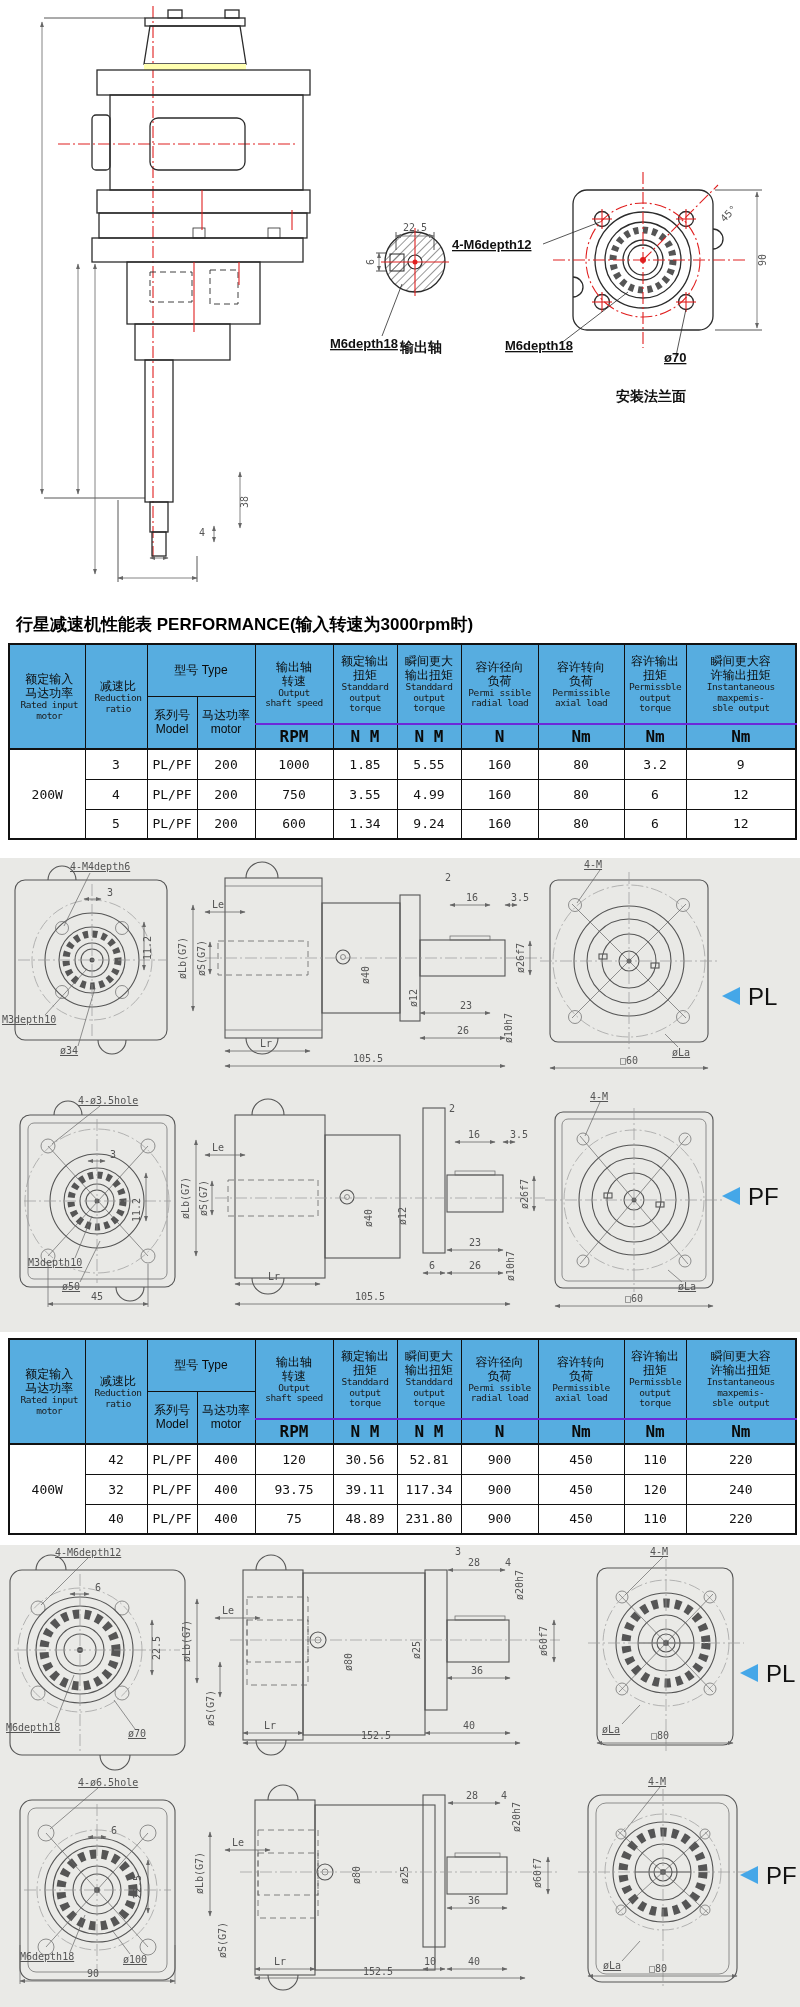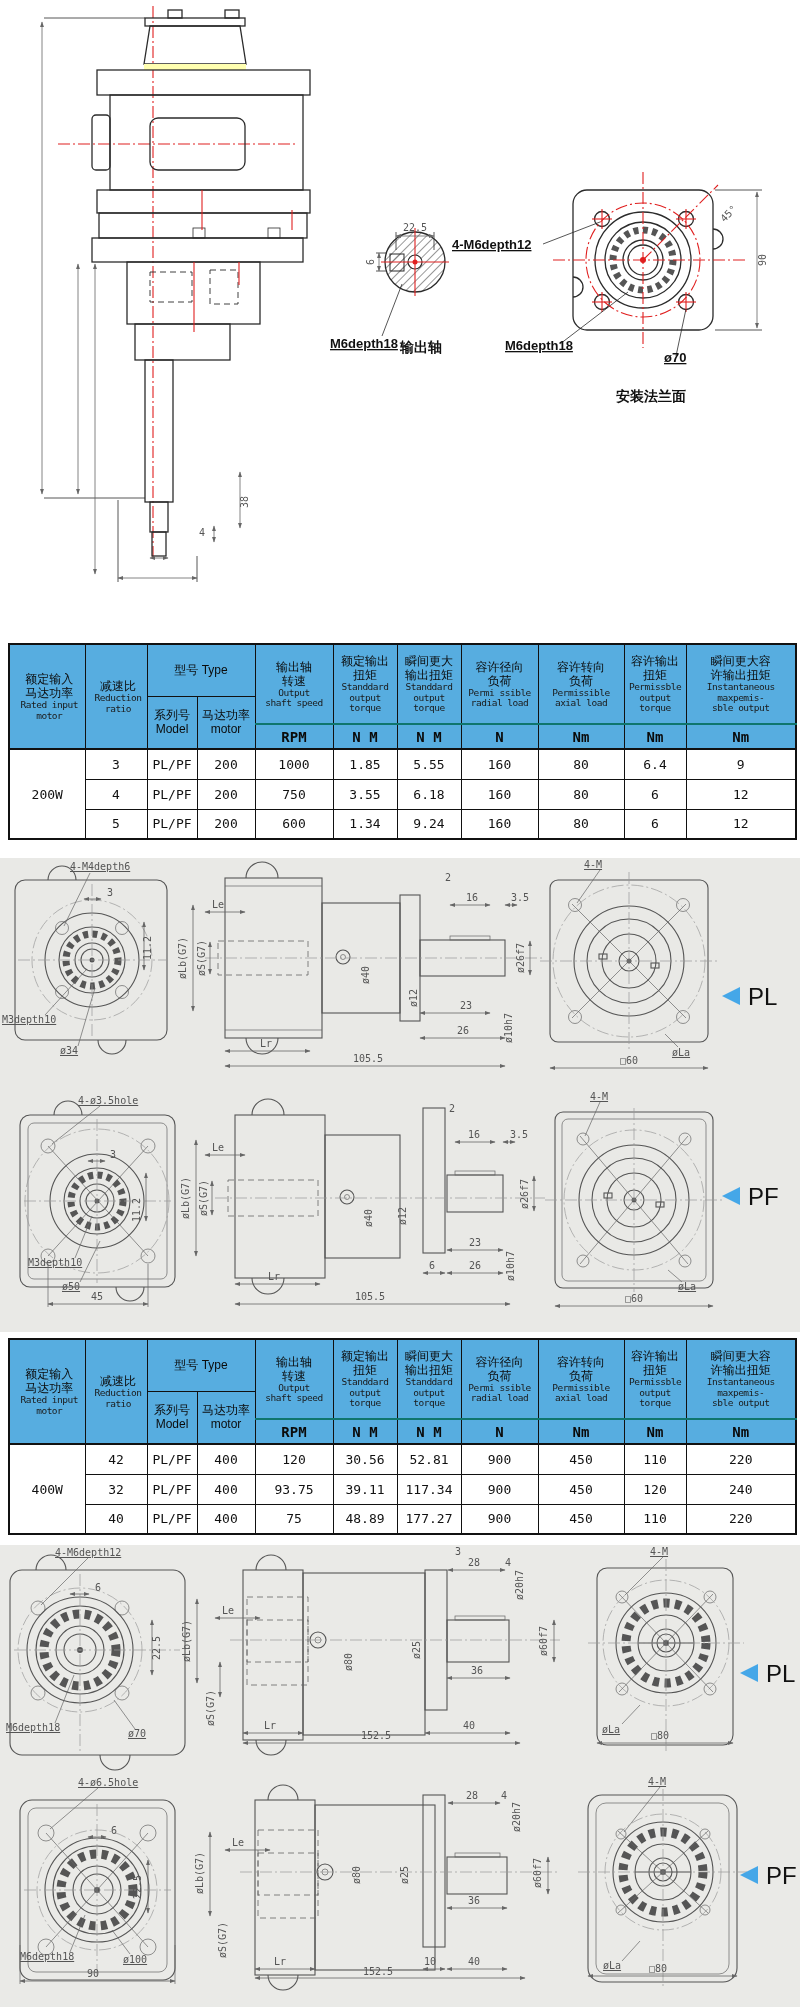--- a/index.html
+++ b/index.html
@@ -13,22 +13,22 @@
              border:2px solid #111;}
   table.spec th,table.spec td{border:1px solid #111;text-align:center;vertical-align:middle;
              padding:0;overflow:hidden;}
   table.spec thead th{background:#57ade0;}
   .cn{font-size:12px;line-height:14px;color:#0b0b0b;white-space:pre-line;font-weight:normal;}
   .en{font-size:9.5px;line-height:10.5px;color:#1a1a1a;white-space:pre-line;font-weight:normal;
       font-family:"DejaVu Sans Mono",monospace;letter-spacing:-0.5px;}
   .tal{text-align:left;}
   .tal .cn,.tal .en{padding-left:4px;}
   tr.h1{height:52px;} tr.h2{height:28px;} tr.h3{height:25px;}
-  tr.h3 th{border-top:2px solid #0f766e;font-family:"DejaVu Sans Mono",monospace;
-           font-size:14px;font-weight:bold;color:#0b0b0b;}
+  tr.h3 th{border-top:2px solid #6d28d9;font-family:"DejaVu Sans Mono",monospace;
+           font-size:16px;font-weight:bold;color:#0b0b0b;}
   table.spec tbody tr{height:30px;}
   table.spec tbody td{background:#fff;font-family:"DejaVu Sans Mono",monospace;font-size:13px;color:#111;}
   table.spec tbody tr:first-child td{border-top:2px solid #111;}
   td.pw{font-size:12px;}
   
   svg{position:absolute;left:0;}
   .bk{stroke:#2b2b2b;stroke-width:1.3;fill:none;}
   .bkt{stroke:#2b2b2b;stroke-width:.8;fill:none;}
   .bkd{stroke:#2b2b2b;stroke-width:.9;fill:none;stroke-dasharray:6 4;}
   .gl{stroke:#555;stroke-width:1.1;fill:none;}
@@ -164,20 +164,21 @@
     <line class="bkt" x1="543" y1="244" x2="600" y2="222"></line>
     <text class="bt ctu" x="452" y="249">4-M6depth12</text>
     <line class="bkt" x1="560" y1="344" x2="628" y2="292"></line>
     <text class="bt ctu" x="505" y="350">M6depth18</text>
     <line class="bkt" x1="676" y1="356" x2="686" y2="309"></line>
     <text class="bt ctu" x="664" y="362">ø70</text>
     <text class="bt2" x="616" y="401">安装法兰面</text>
   </g>
 </svg>
 
+<div class="perf-title">行星减速机性能表 PERFORMANCE(输入转速为3000rpm时)</div>
 
 <table class="spec" style="top:643px">
   <colgroup>
         <col style="width:76px">
         <col style="width:62px">
         <col style="width:50px">
         <col style="width:58px">
         <col style="width:78px">
         <col style="width:64px">
         <col style="width:64px">
@@ -273,30 +274,30 @@
     <tr>
       <td rowspan="3" class="pw">200W</td>
       <td>3</td>
           <td>PL/PF</td>
           <td>200</td>
           <td>1000</td>
           <td>1.85</td>
           <td>5.55</td>
           <td>160</td>
           <td>80</td>
-          <td>6.4</td>
+          <td>3.2</td>
           <td>9</td>
     </tr>
     <tr>
       <td>4</td>
           <td>PL/PF</td>
           <td>200</td>
           <td>750</td>
           <td>3.55</td>
-          <td>6.18</td>
+          <td>4.99</td>
           <td>160</td>
           <td>80</td>
           <td>6</td>
           <td>12</td>
     </tr>
     <tr>
       <td>5</td>
           <td>PL/PF</td>
           <td>200</td>
           <td>600</td>
@@ -640,21 +641,21 @@
           <td>450</td>
           <td>120</td>
           <td>240</td>
     </tr>
     <tr>
       <td>40</td>
           <td>PL/PF</td>
           <td>400</td>
           <td>75</td>
           <td>48.89</td>
-          <td>177.27</td>
+          <td>231.80</td>
           <td>900</td>
           <td>450</td>
           <td>110</td>
           <td>220</td>
     </tr>
   </tbody>
 </table>
 
 <svg style="top:1545px" width="800" height="462" viewBox="0 0 800 462">
   <defs>

